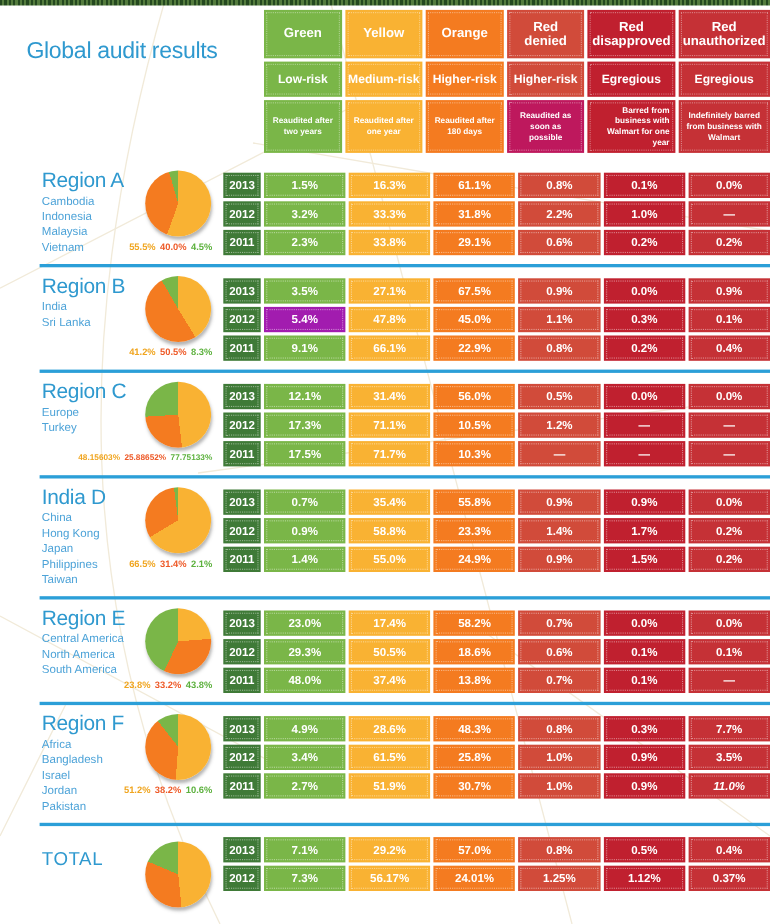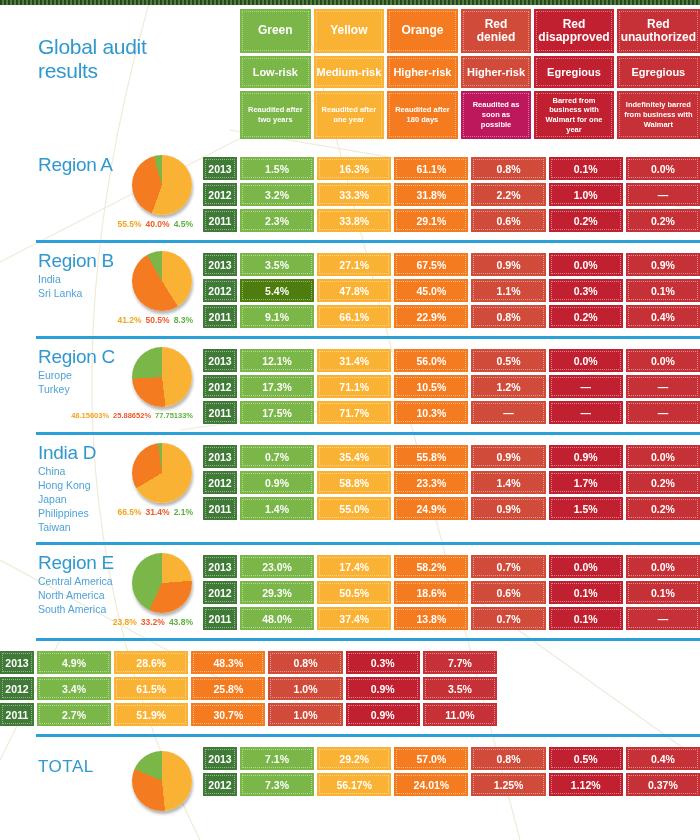--- a/index.html
+++ b/index.html
@@ -11,21 +11,21 @@
   }
   .bg-svg{position:absolute;left:0;top:0;z-index:0;}
   .page{position:relative;z-index:1;}
 
   .top-strip{
     height:5px;width:100%;
     background:repeating-linear-gradient(90deg,#24491f 0 2px,#547c3e 2px 4px);
   }
 
   .top{display:flex;padding-top:4px;}
-  .intro{width:203px;box-sizing:border-box;padding:26px 0 0 38px;}
+  .intro{width:203px;box-sizing:border-box;padding:26px 0 0 24px;}
   .intro h1{
     margin:0;font-size:21px;font-weight:400;color:#2f99cf;letter-spacing:-.3px;
   }
   .intro ul{margin:9px 0 0 2px;padding:0;list-style:none;width:168px;}
   .intro li{
     position:relative;padding-left:11px;margin-bottom:7px;
     font-size:10.5px;line-height:1.3;color:#4296cd;
   }
   .intro li:before{content:"•";position:absolute;left:0;top:0;color:#4296cd;}
 
@@ -110,31 +110,37 @@
         <div class="hcell h-risk" style="background: rgb(249, 178, 51); grid-area: 2 / 3;">Medium-risk</div>
         <div class="hcell h-action" style="background: rgb(249, 178, 51); grid-area: 3 / 3;">Reaudited after one year</div>
         <div class="hcell h-name" style="background: rgb(244, 123, 32); grid-area: 1 / 4;">Orange</div>
         <div class="hcell h-risk" style="background: rgb(244, 123, 32); grid-area: 2 / 4;">Higher-risk</div>
         <div class="hcell h-action" style="background: rgb(244, 123, 32); grid-area: 3 / 4;">Reaudited after 180 days</div>
         <div class="hcell h-name" style="background: rgb(209, 75, 58); grid-area: 1 / 5;">Red denied</div>
         <div class="hcell h-risk" style="background: rgb(209, 75, 58); grid-area: 2 / 5;">Higher-risk</div>
         <div class="hcell h-action" style="background: #be185d; grid-area: 3 / 5;">Reaudited as soon as possible</div>
         <div class="hcell h-name" style="background: rgb(192, 32, 47); grid-area: 1 / 6;">Red disapproved</div>
         <div class="hcell h-risk" style="background: rgb(192, 32, 47); grid-area: 2 / 6;">Egregious</div>
-        <div class="hcell h-action" style="background: rgb(192, 32, 47); grid-area: 3 / 6;">Barred from business with Walmart for one year</div>
+        <div class="hcell h-action" style="background: rgb(192, 32, 47); grid-area: 3 / 6; text-align: right;">Barred from business with Walmart for one year</div>
         <div class="hcell h-name" style="background: rgb(197, 49, 54); grid-area: 1 / 7;">Red unauthorized</div>
         <div class="hcell h-risk" style="background: rgb(197, 49, 54); grid-area: 2 / 7;">Egregious</div>
         <div class="hcell h-action" style="background: rgb(197, 49, 54); grid-area: 3 / 7;">Indefinitely barred from business with Walmart</div>
       </div>
   </div>
 
   <div class="regions">
       <div class="region-block">
         <div class="r-left">
           <h2 class="r-title">Region A</h2>
+          <div class="countries">
+            <div class="country">Cambodia</div>
+            <div class="country">Indonesia</div>
+            <div class="country">Malaysia</div>
+            <div class="country">Vietnam</div>
+          </div>
           <div class="pie-wrap">
             <div class="pie" style="background: conic-gradient(rgb(249, 178, 51) 0deg, rgb(249, 178, 51) 55.5%, rgb(244, 123, 32) 55.5%, rgb(244, 123, 32) 95.5%, rgb(122, 182, 72) 95.5%, rgb(122, 182, 72) 100%);"></div>
             <div class="pie-labels"><span class="lab-y">55.5%</span><span class="lab-o">40.0%</span><span class="lab-g">4.5%</span></div>
           </div>
         </div>
         <div class="r-table">
           <div class="t-row">
             <div class="cell year-cell">2013</div>
             <div class="cell" style="background: rgb(122, 182, 72);">1.5%</div>
             <div class="cell" style="background: rgb(249, 178, 51);">16.3%</div>
@@ -181,21 +187,21 @@
             <div class="cell year-cell">2013</div>
             <div class="cell" style="background: rgb(122, 182, 72);">3.5%</div>
             <div class="cell" style="background: rgb(249, 178, 51);">27.1%</div>
             <div class="cell" style="background: rgb(244, 123, 32);">67.5%</div>
             <div class="cell" style="background: rgb(209, 75, 58);">0.9%</div>
             <div class="cell" style="background: rgb(192, 32, 47);">0.0%</div>
             <div class="cell" style="background: rgb(197, 49, 54);">0.9%</div>
           </div>
           <div class="t-row">
             <div class="cell year-cell">2012</div>
-            <div class="cell" style="background: #4d7c0f;">5.4%</div>
+            <div class="cell" style="background: #a21caf;">5.4%</div>
             <div class="cell" style="background: rgb(249, 178, 51);">47.8%</div>
             <div class="cell" style="background: rgb(244, 123, 32);">45.0%</div>
             <div class="cell" style="background: rgb(209, 75, 58); text-align: center;">1.1%</div>
             <div class="cell" style="background: rgb(192, 32, 47);">0.3%</div>
             <div class="cell" style="background: rgb(197, 49, 54);">0.1%</div>
           </div>
           <div class="t-row">
             <div class="cell year-cell">2011</div>
             <div class="cell" style="background: rgb(122, 182, 72);">9.1%</div>
             <div class="cell" style="background: rgb(249, 178, 51);">66.1%</div>
@@ -334,20 +340,34 @@
             <div class="cell" style="background: rgb(249, 178, 51);">37.4%</div>
             <div class="cell" style="background: rgb(244, 123, 32);">13.8%</div>
             <div class="cell" style="background: rgb(209, 75, 58);">0.7%</div>
             <div class="cell" style="background: rgb(192, 32, 47);">0.1%</div>
             <div class="cell" style="background: rgb(197, 49, 54);">—</div>
           </div>
         </div>
       </div>
       <div class="separator"></div>
       <div class="region-block">
+        <div class="r-left">
+          <h2 class="r-title">Region F</h2>
+          <div class="countries">
+            <div class="country">Africa</div>
+            <div class="country">Bangladesh</div>
+            <div class="country">Israel</div>
+            <div class="country">Jordan</div>
+            <div class="country">Pakistan</div>
+          </div>
+          <div class="pie-wrap">
+            <div class="pie" style="background: conic-gradient(rgb(249, 178, 51) 0deg, rgb(249, 178, 51) 51.2%, rgb(244, 123, 32) 51.2%, rgb(244, 123, 32) 89.4%, rgb(122, 182, 72) 89.4%, rgb(122, 182, 72) 100%);"></div>
+            <div class="pie-labels"><span class="lab-y">51.2%</span><span class="lab-o">38.2%</span><span class="lab-g">10.6%</span></div>
+          </div>
+        </div>
         <div class="r-table">
           <div class="t-row">
             <div class="cell year-cell">2013</div>
             <div class="cell" style="background: rgb(122, 182, 72);">4.9%</div>
             <div class="cell" style="background: rgb(249, 178, 51);">28.6%</div>
             <div class="cell" style="background: rgb(244, 123, 32);">48.3%</div>
             <div class="cell" style="background: rgb(209, 75, 58);">0.8%</div>
             <div class="cell" style="background: rgb(192, 32, 47);">0.3%</div>
             <div class="cell" style="background: rgb(197, 49, 54);">7.7%</div>
           </div>
@@ -360,21 +380,21 @@
             <div class="cell" style="background: rgb(192, 32, 47);">0.9%</div>
             <div class="cell" style="background: rgb(197, 49, 54);">3.5%</div>
           </div>
           <div class="t-row">
             <div class="cell year-cell">2011</div>
             <div class="cell" style="background: rgb(122, 182, 72);">2.7%</div>
             <div class="cell" style="background: rgb(249, 178, 51);">51.9%</div>
             <div class="cell" style="background: rgb(244, 123, 32);">30.7%</div>
             <div class="cell" style="background: rgb(209, 75, 58);">1.0%</div>
             <div class="cell" style="background: rgb(192, 32, 47);">0.9%</div>
-            <div class="cell" style="background: rgb(197, 49, 54);">11.0%</div>
+            <div class="cell" style="background: rgb(197, 49, 54); font-style: italic;">11.0%</div>
           </div>
         </div>
       </div>
       <div class="separator"></div>
       <div class="region-block">
         <div class="r-left">
           <h2 class="r-title total-title">TOTAL</h2>
           <div class="pie-wrap" style="top: 6px;">
             <div class="pie" style="background: conic-gradient(rgb(249, 178, 51) 0deg, rgb(249, 178, 51) 48.4%, rgb(244, 123, 32) 48.4%, rgb(244, 123, 32) 81.5%, rgb(122, 182, 72) 81.5%, rgb(122, 182, 72) 100%);"></div>
           </div>

